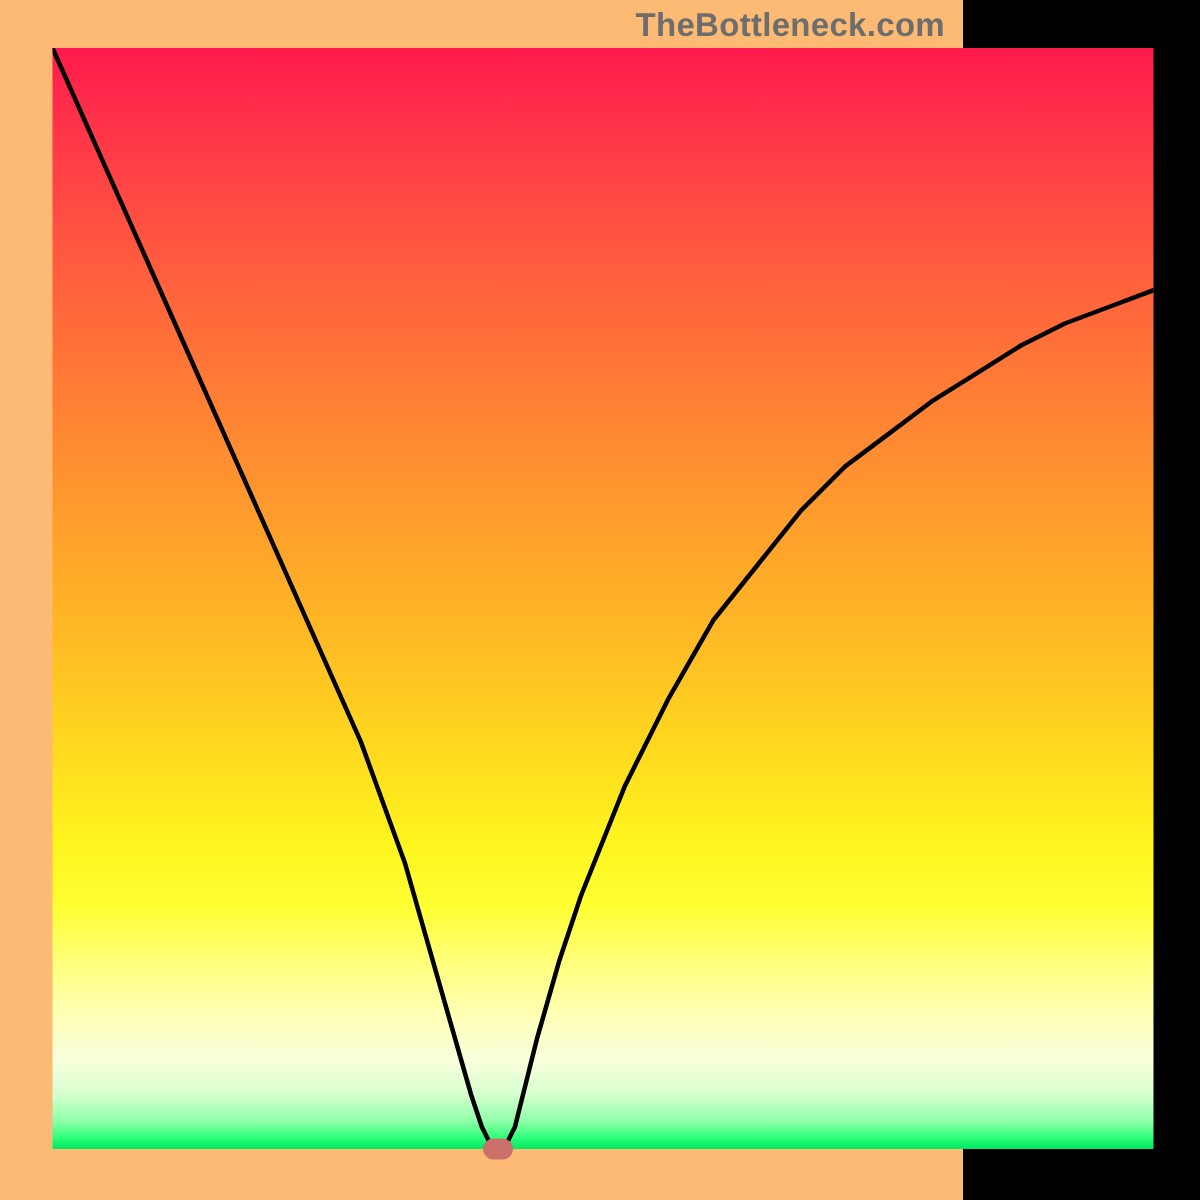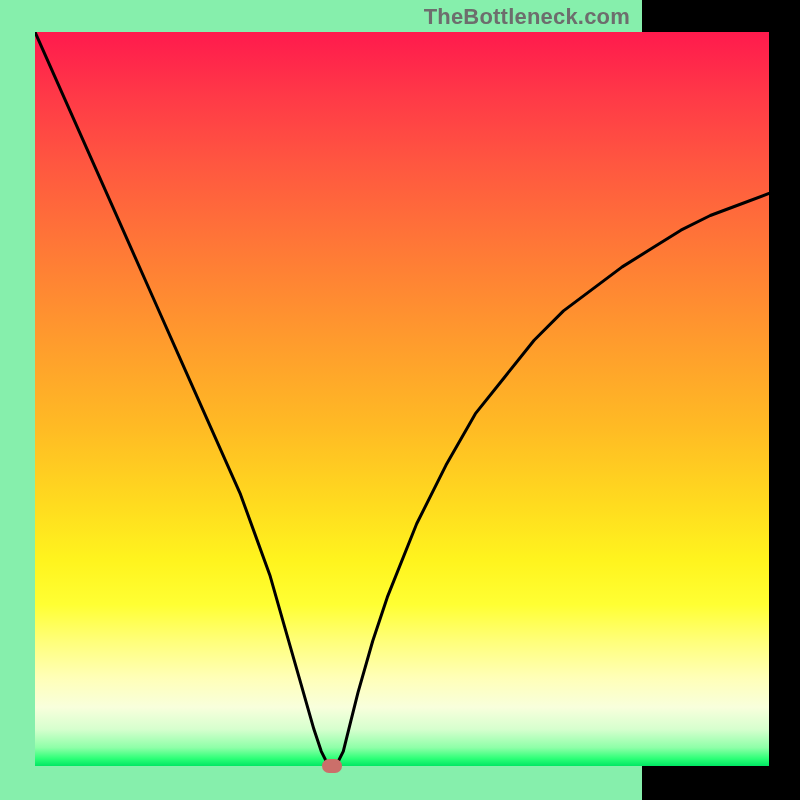--- a/index.html
+++ b/index.html
@@ -8,21 +8,21 @@
     width: 800px;
     height: 800px;
     background: #000;
     overflow: hidden;
     font-family: Arial, Helvetica, sans-serif;
   }
   .frame {
     position: relative;
     width: 642px;
     height: 800px;
-    background: #86efac;
+    background: #fdba74;
   }
   .watermark {
     position: absolute;
     top: 4px;
     right: 12px;
     color: #6d6d6d;
     font-size: 22px;
     font-weight: 600;
     letter-spacing: 0.2px;
     z-index: 10;

